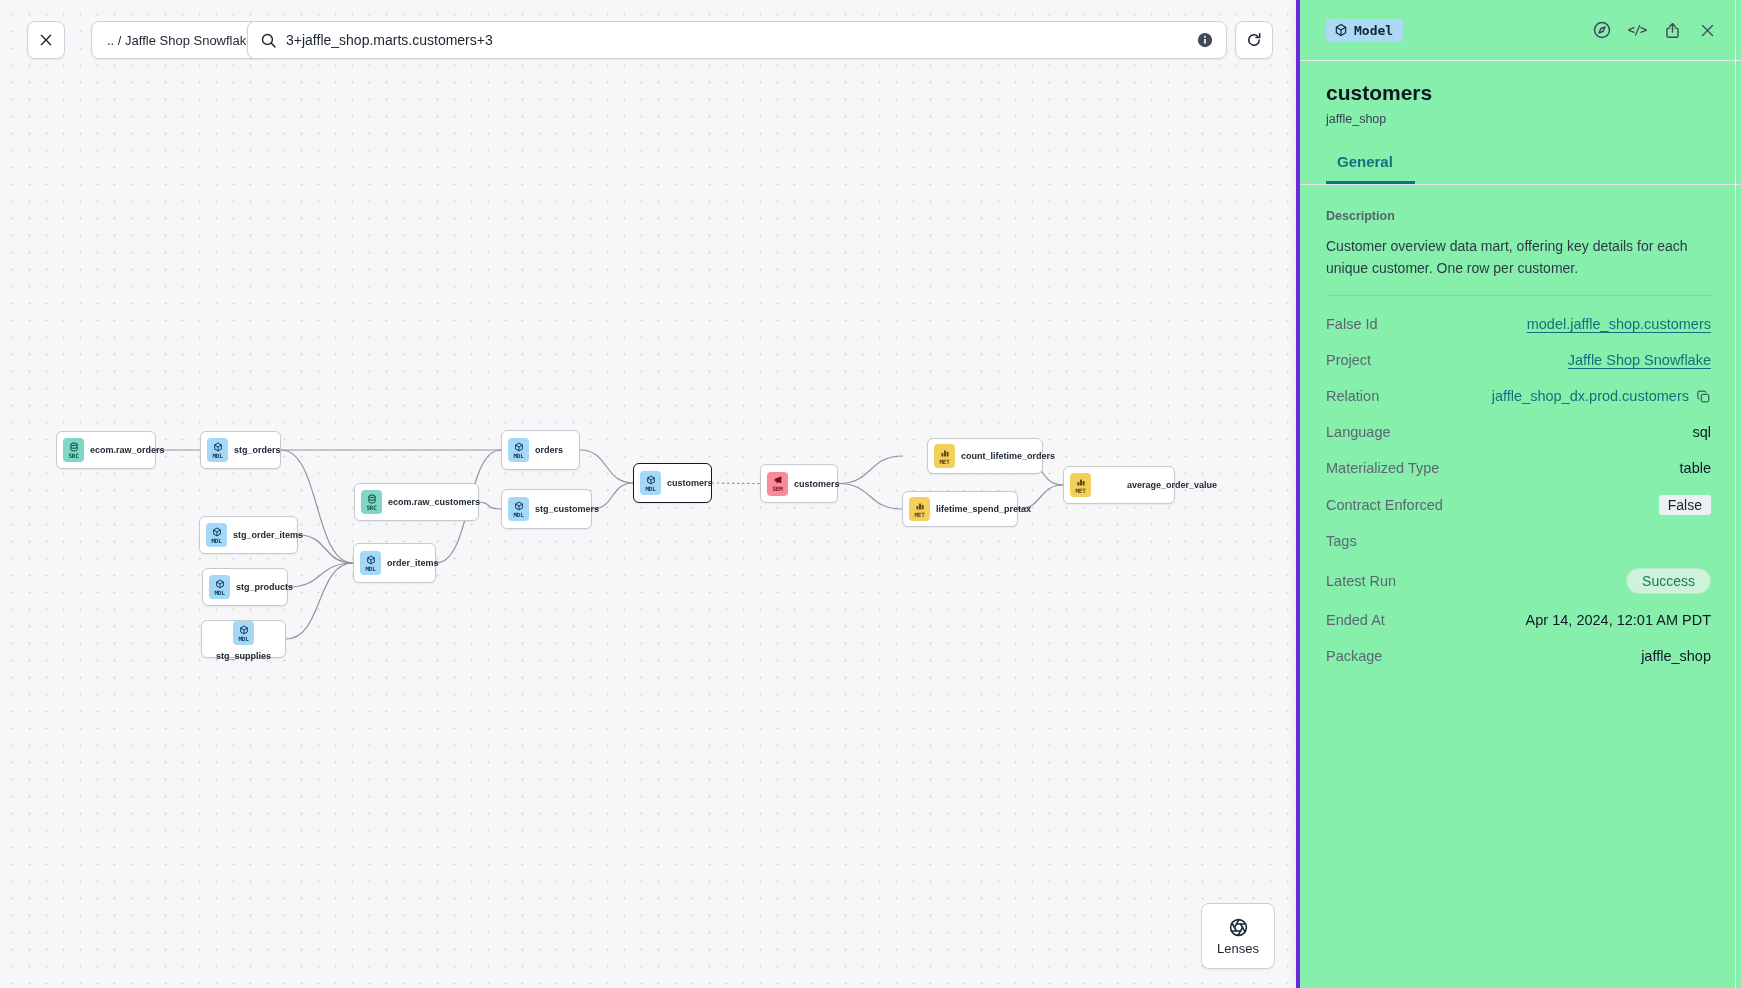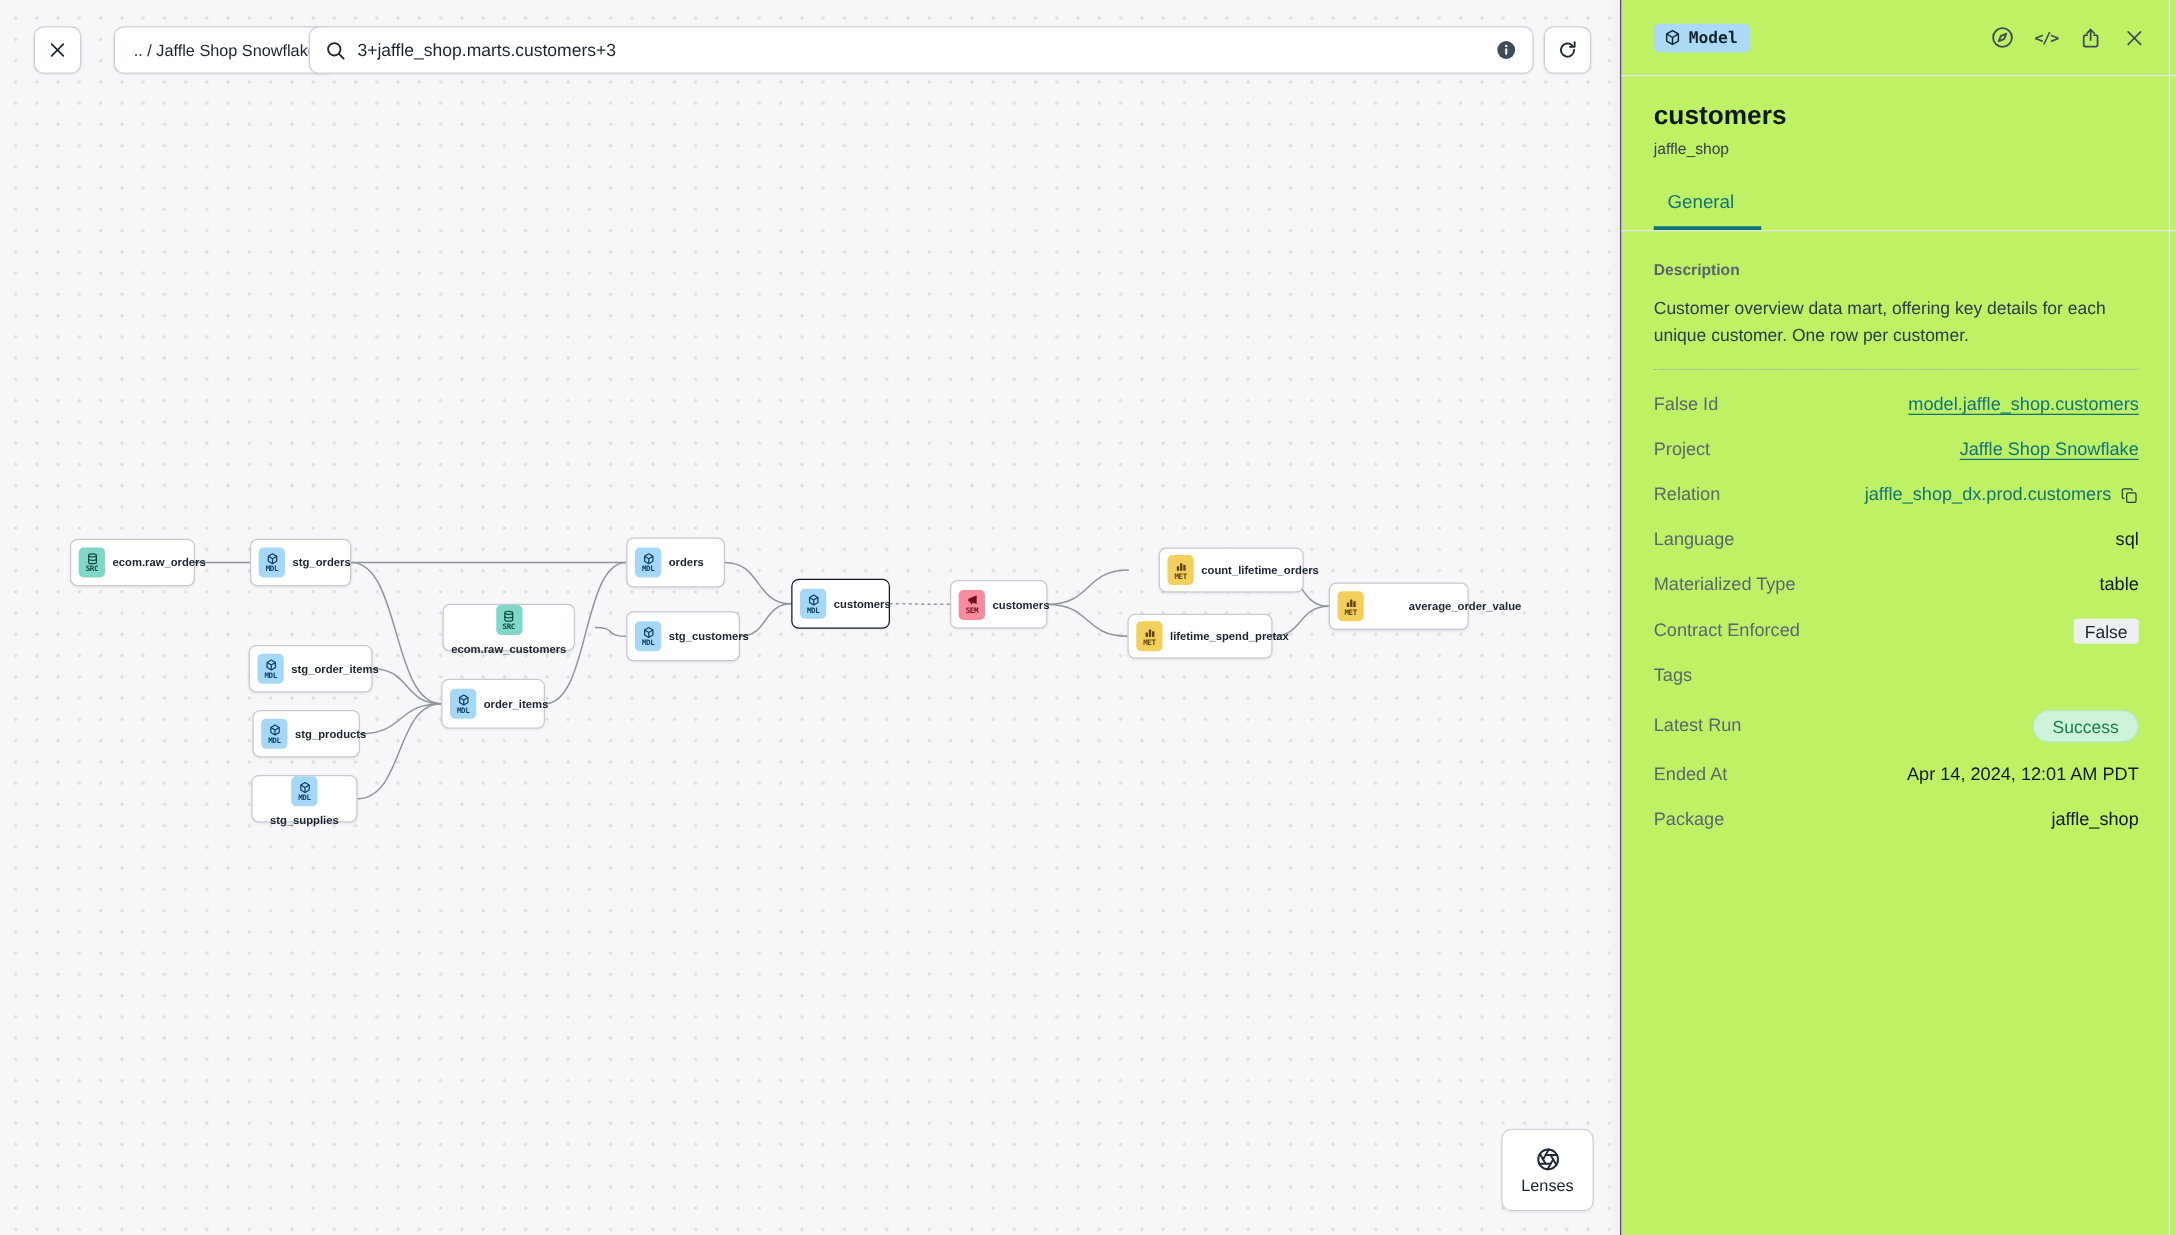--- a/index.html
+++ b/index.html
@@ -65,21 +65,21 @@
     background:#fff; border:1px solid #cdd1d7; border-radius:8px;
     box-shadow:0 1px 2px rgba(16,24,40,.06);
     display:flex; flex-direction:column; align-items:center; justify-content:center; gap:3px;
     cursor:pointer;
   }
   .lenses-btn .lbl { font-size:13px; color:#16232e; }
 
   
   .panel {
     position:absolute; left:1296px; top:0; width:445px; height:988px;
-    background:#bef264; border-left:1px solid #6d28d9;
+    background:#86efac; border-left:4px solid #6d28d9;
     box-shadow:-3px 0 8px rgba(16,24,40,.05);
   }
   .panel .scroll-track { position:absolute; top:0; bottom:0; right:5px; width:1px; background:#ededef; }
   .panel-header {
     height:61px; border-bottom:1px solid #e7e9ec;
     display:flex; align-items:center; justify-content:space-between;
     padding:0 24px 0 26px;
   }
   .type-badge {
     display:inline-flex; align-items:center; gap:6px;
@@ -92,21 +92,21 @@
   .panel-actions svg { stroke:#3f4a57; stroke-width:1.8; fill:none; stroke-linecap:round; stroke-linejoin:round; }
   .code-glyph { font-family:"DejaVu Sans Mono", monospace; font-size:12px; font-weight:700; color:#3f4a57; letter-spacing:-1px; }
 
   .panel-title-block { padding:20px 26px 0 26px; }
   .panel-title { font-size:21px; font-weight:700; color:#0f1722; }
   .panel-subtitle { margin-top:7px; font-size:12.5px; color:#374151; }
 
   .tabs-row { margin-top:27px; border-bottom:1px solid #e2e5e8; padding:0 26px; }
   .tab {
     display:inline-block; padding:0 22px 11px 11px;
-    font-size:15px; font-weight:400; color:#11727e;
+    font-size:15px; font-weight:700; color:#11727e;
     border-bottom:3px solid #11727e; cursor:pointer;
   }
 
   .panel-content { padding:24px 30px 0 26px; }
   .desc-label { font-size:12.5px; font-weight:700; color:#57636e; }
   .desc-text { margin-top:13px; font-size:14px; line-height:1.55; color:#2b3a48; }
   .dotted-divider { margin-top:16px; border-bottom:1px dotted #9aa7b4; }
 
   .fields { margin-top:10px; }
   .field-row { display:flex; align-items:center; justify-content:space-between; padding:8.5px 0; min-height:36px; }
@@ -155,21 +155,21 @@
       <div class="node" style="left: 200px; top: 431px; width: 81px; height: 38px;">
         <span class="chip MDL">
           <svg viewBox="0 0 24 24" style="stroke:currentColor;stroke-width:2.4;fill:none;stroke-linejoin:round;">
             <path d="M12 2.5l8 4.6v9.8l-8 4.6-8-4.6V7.1z"></path>
             <path d="M12 12l8-4.9M12 12L4 7.1M12 12v9.5"></path>
           </svg>
           <span class="chip-label">MDL</span>
         </span>
         <span class="node-label">stg_orders</span>
       </div>
-      <div class="node" style="left: 354px; top: 483px; width: 106px; height: 38px; flex-direction: column;">
+      <div class="node" style="left: 354px; top: 483px; width: 125px; height: 38px;">
         <span class="chip SRC">
           <svg viewBox="0 0 24 24" style="stroke:currentColor;stroke-width:2.4;fill:none;">
             <ellipse cx="12" cy="5.5" rx="7.5" ry="3"></ellipse>
             <path d="M4.5 5.5v13c0 1.7 3.4 3 7.5 3s7.5-1.3 7.5-3v-13"></path>
             <path d="M4.5 12c0 1.7 3.4 3 7.5 3s7.5-1.3 7.5-3"></path>
           </svg>
           <span class="chip-label">SRC</span>
         </span>
         <span class="node-label">ecom.raw_customers</span>
       </div>

